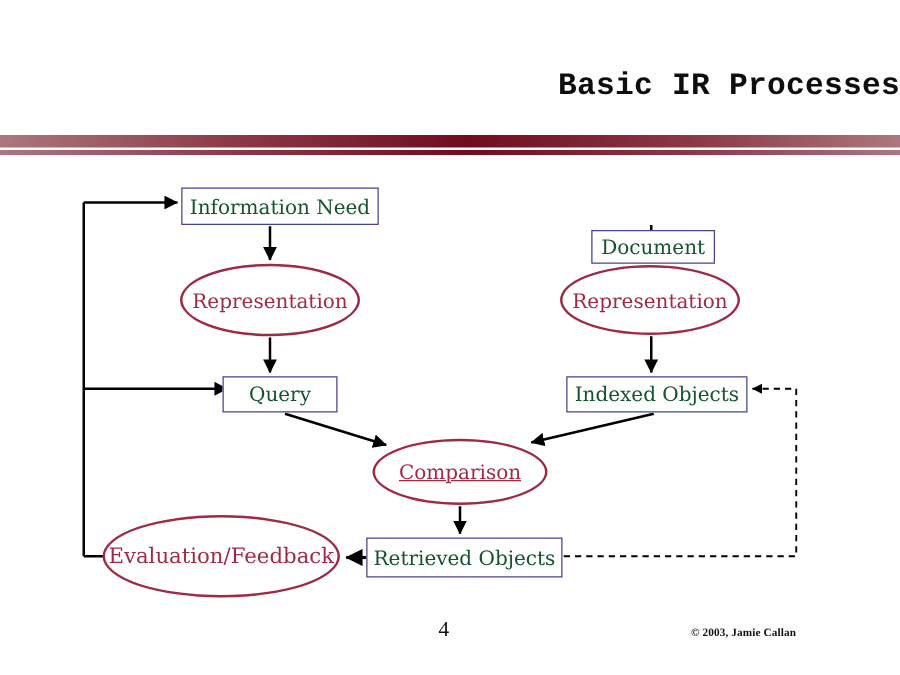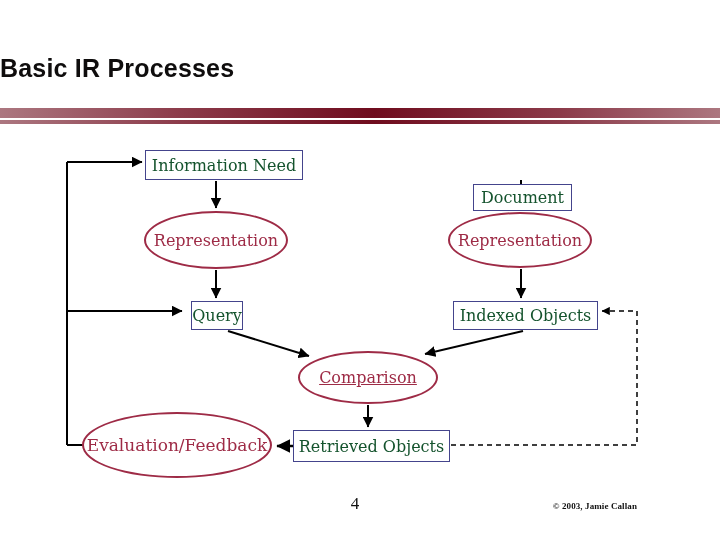--- a/index.html
+++ b/index.html
@@ -7,22 +7,22 @@
     position:relative;
     width:720px;height:540px;
     background:#ffffff;
     overflow:hidden;
     font-family:"DejaVu Serif", serif;
   }
   .title{
     position:absolute;
     left:0;right:0;top:54px;
     margin:0;
-    text-align:left;
-    font-family:Liberation Sans, sans-serif;
+    text-align:right;
+    font-family:Liberation Mono, monospace;
     font-weight:bold;
     font-size:25px;
     color:#0f0d0d;
     letter-spacing:0.2px;
   }
   .bar{position:absolute;left:0;width:720px;}
   .bar-thick{
     top:108px;height:10px;
     background:linear-gradient(90deg,#ac7780 0%,#8c3b4a 25%,#6f0c1e 52%,#8c3b4a 78%,#ac7780 100%);
   }
@@ -48,21 +48,21 @@
     border:2px solid #9e2b46;
     border-radius:50%;
     color:#9e2b46;
     background:#ffffff;
     font-size:16px;
   }
   #n-infoneed {left:145px;top:150px;width:158px;height:30px;}
   #n-document {left:473px;top:152px;width:99px; height:27px;margin-top:32px;}
   #n-repq     {left:144px;top:211px;width:144px;height:58px;}
   #n-repd     {left:448px;top:212px;width:144px;height:56px;}
-  #n-query    {left:191px;top:301px;width:52px; height:29px;}
+  #n-query    {left:178px;top:301px;width:92px; height:29px;}
   #n-indexed  {left:453px;top:301px;width:145px;height:29px;}
   #n-compare  {left:298px;top:351px;width:140px;height:53px;text-decoration:underline;}
   #n-evalfb   {left:82px; top:412px;width:190px;height:66px;font-size:17px;}
   #n-retrieved{left:293px;top:430px;width:157px;height:32px;}
   .page-number{
     position:absolute;left:340px;top:494px;width:30px;
     text-align:center;
     font-family:"Liberation Serif", serif;
     font-size:17px;color:#111111;
   }

